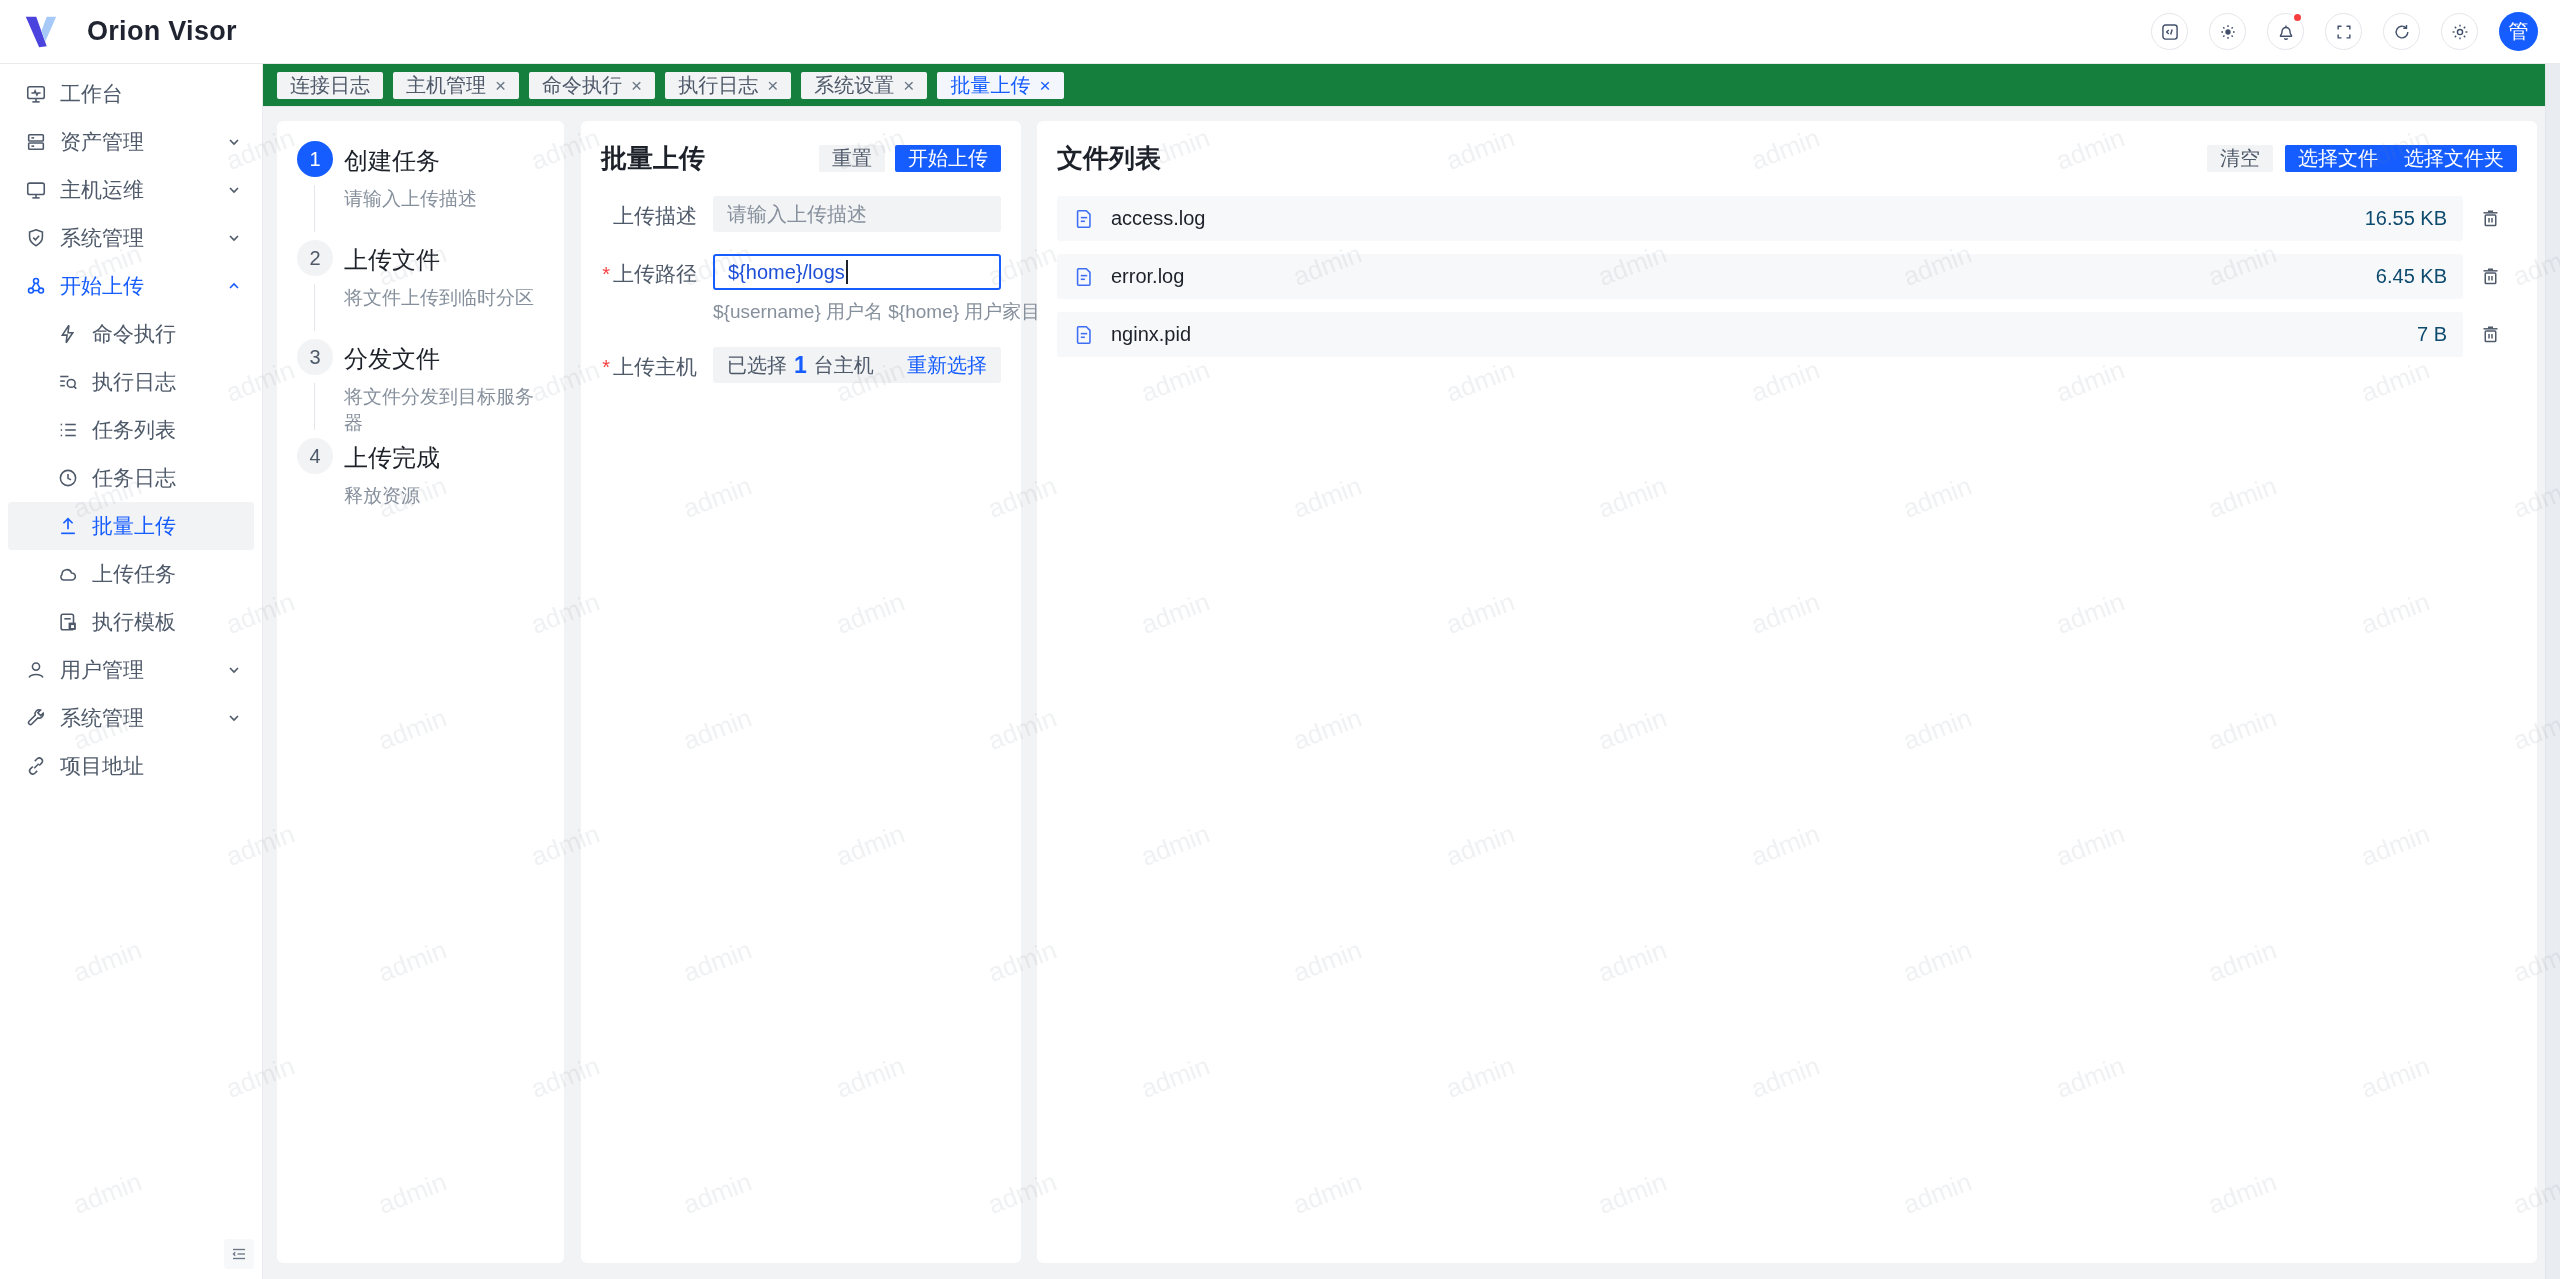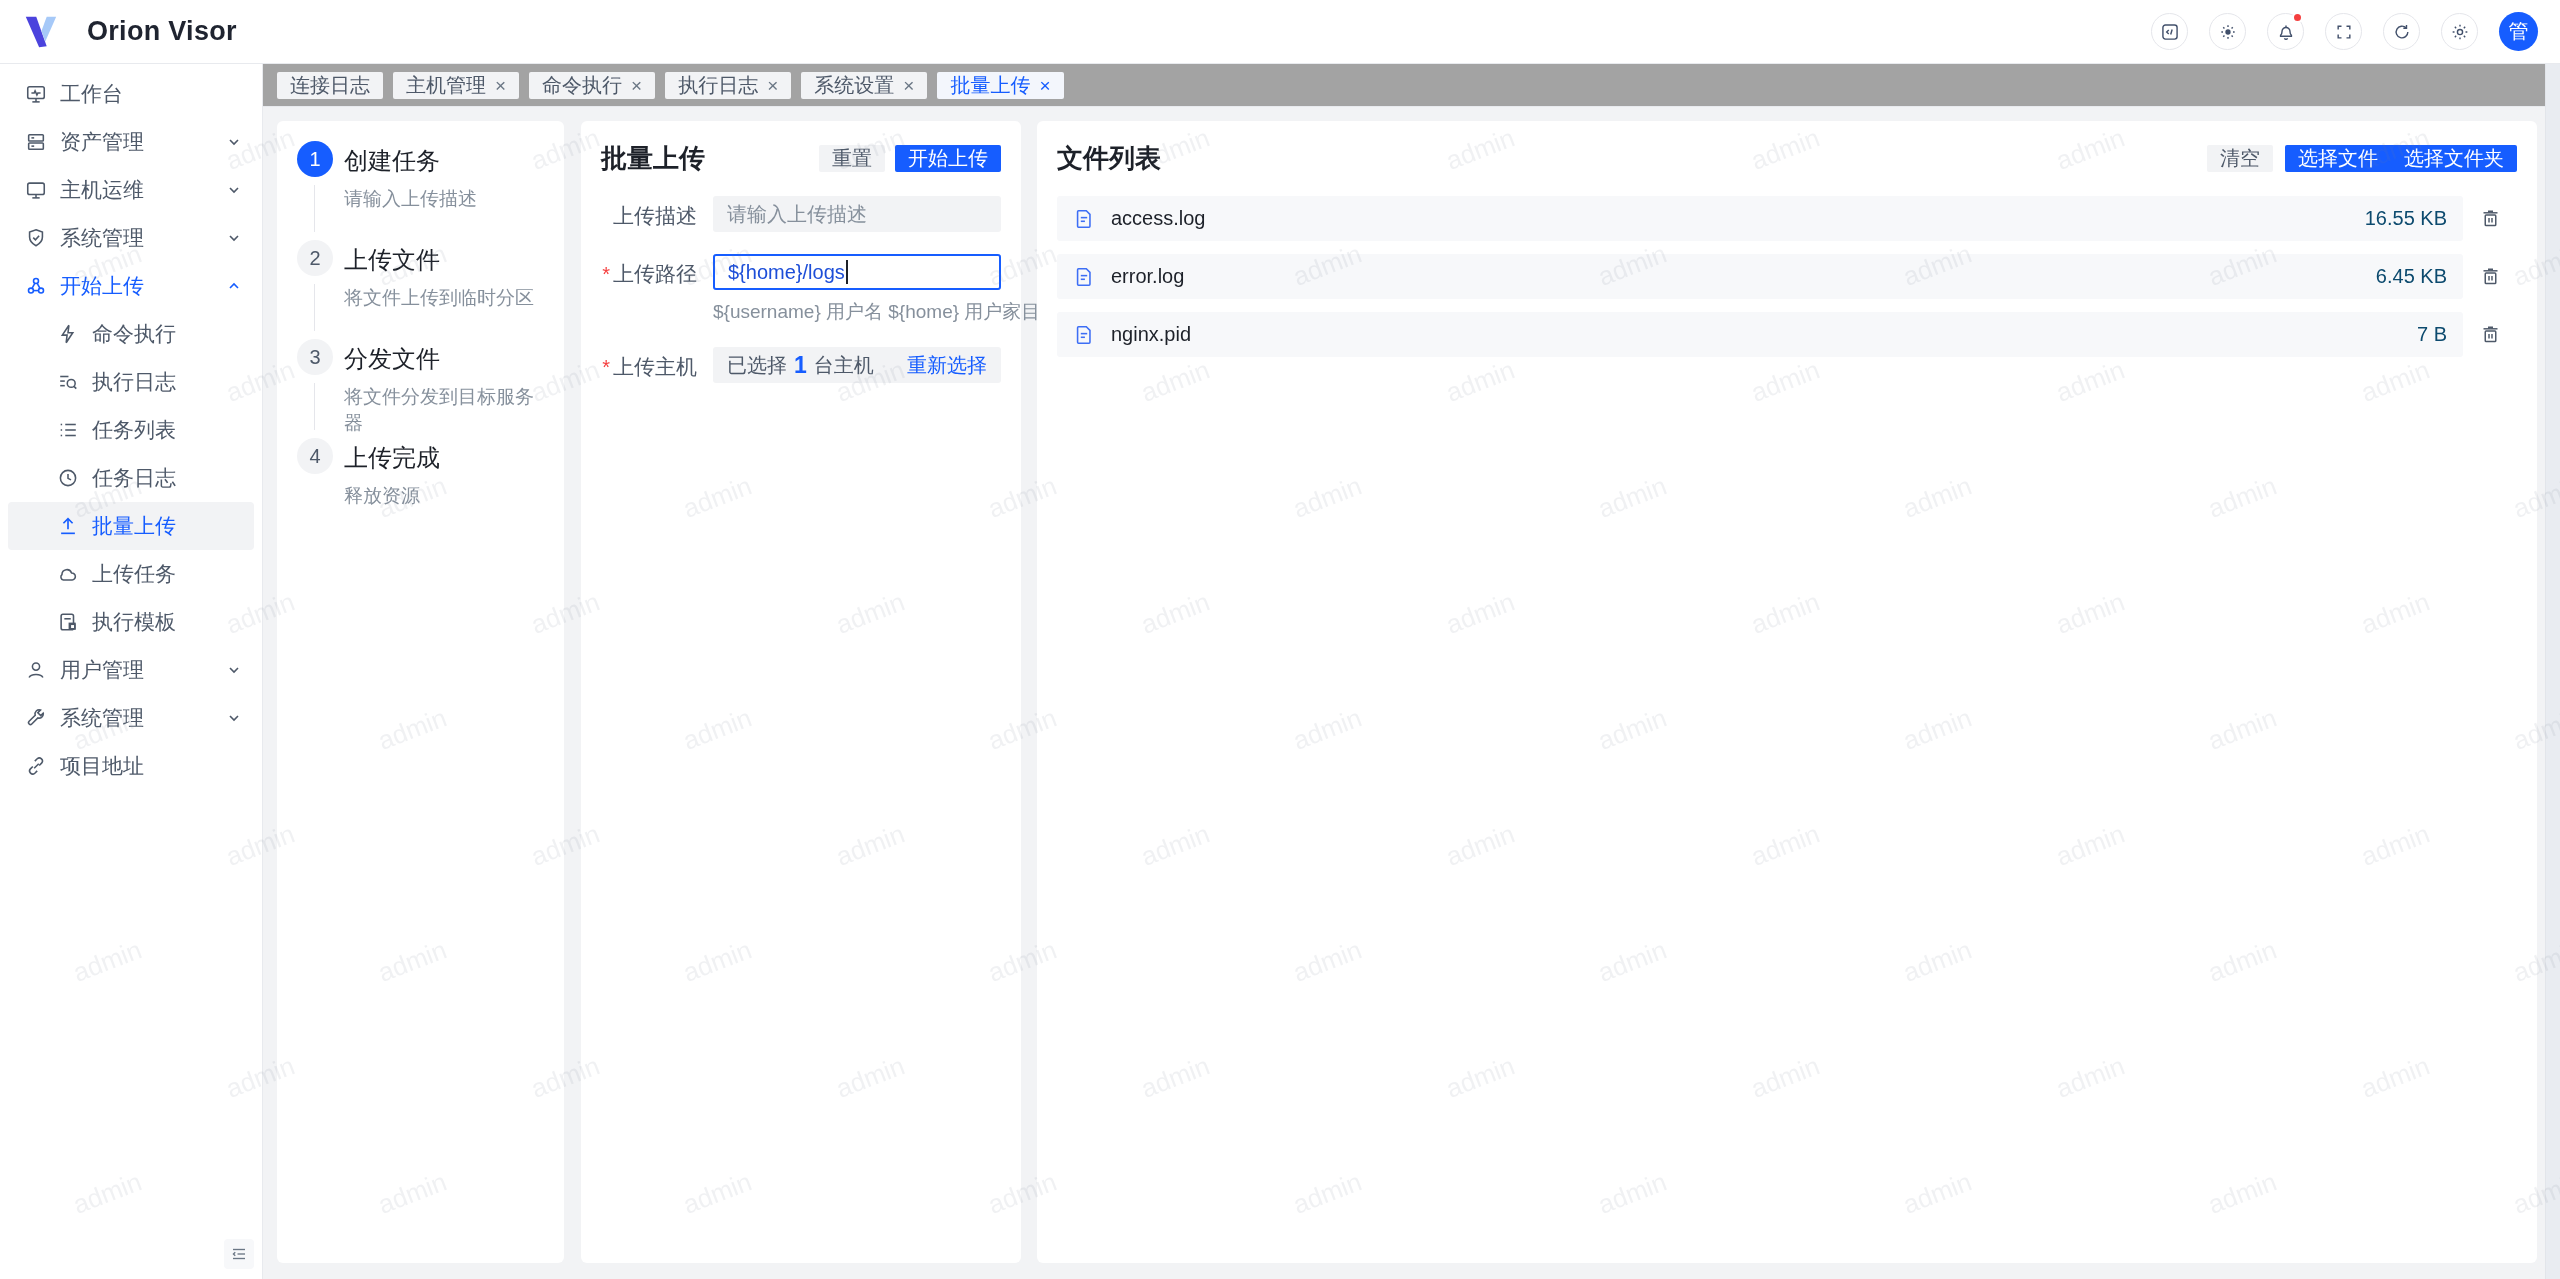--- a/index.html
+++ b/index.html
@@ -31,21 +31,21 @@
   .menu-item .mi svg { width:22px; height:22px; }
   .menu-item.sub { padding-left:49px; }
   .menu-item .chev { position:absolute; right:12px; width:16px; height:16px; }
   .menu-item.parent-active { color:#165DFF; }
   .menu-item.active { background:#f2f3f5; color:#165DFF; }
   .collapse-btn { position:absolute; right:8px; bottom:10px; width:30px; height:30px; border-radius:4px;
                   background:#f7f8fa; color:#6b7785; display:flex; align-items:center; justify-content:center; cursor:pointer; }
   .collapse-btn svg { width:18px; height:18px; }
 
   
-  .tabbar { position:absolute; left:263px; top:64px; right:0; height:43px; background:#a3a3a3;
+  .tabbar { position:absolute; left:263px; top:64px; right:0; height:43px; background:#15803d;
             border-bottom:1px solid #e8eaee; display:flex; align-items:center; padding-left:14px; gap:10px; z-index:10; }
   .tab { height:27px; padding:0 13px; background:#f2f3f5; border-radius:2px; color:#4e5969; font-size:20px;
          display:flex; align-items:center; gap:9px; cursor:pointer; white-space:nowrap; }
   .tab .x { font-size:19px; color:#6b7785; line-height:1; }
   .tab.active { background:#f3f6fc; color:#165DFF; }
   .tab.active .x { color:#165DFF; }
 
   
   .card { position:absolute; top:121px; height:1142px; background:#fff; border-radius:6px; padding:20px; }
   .card-steps { left:277px; width:287px; }

